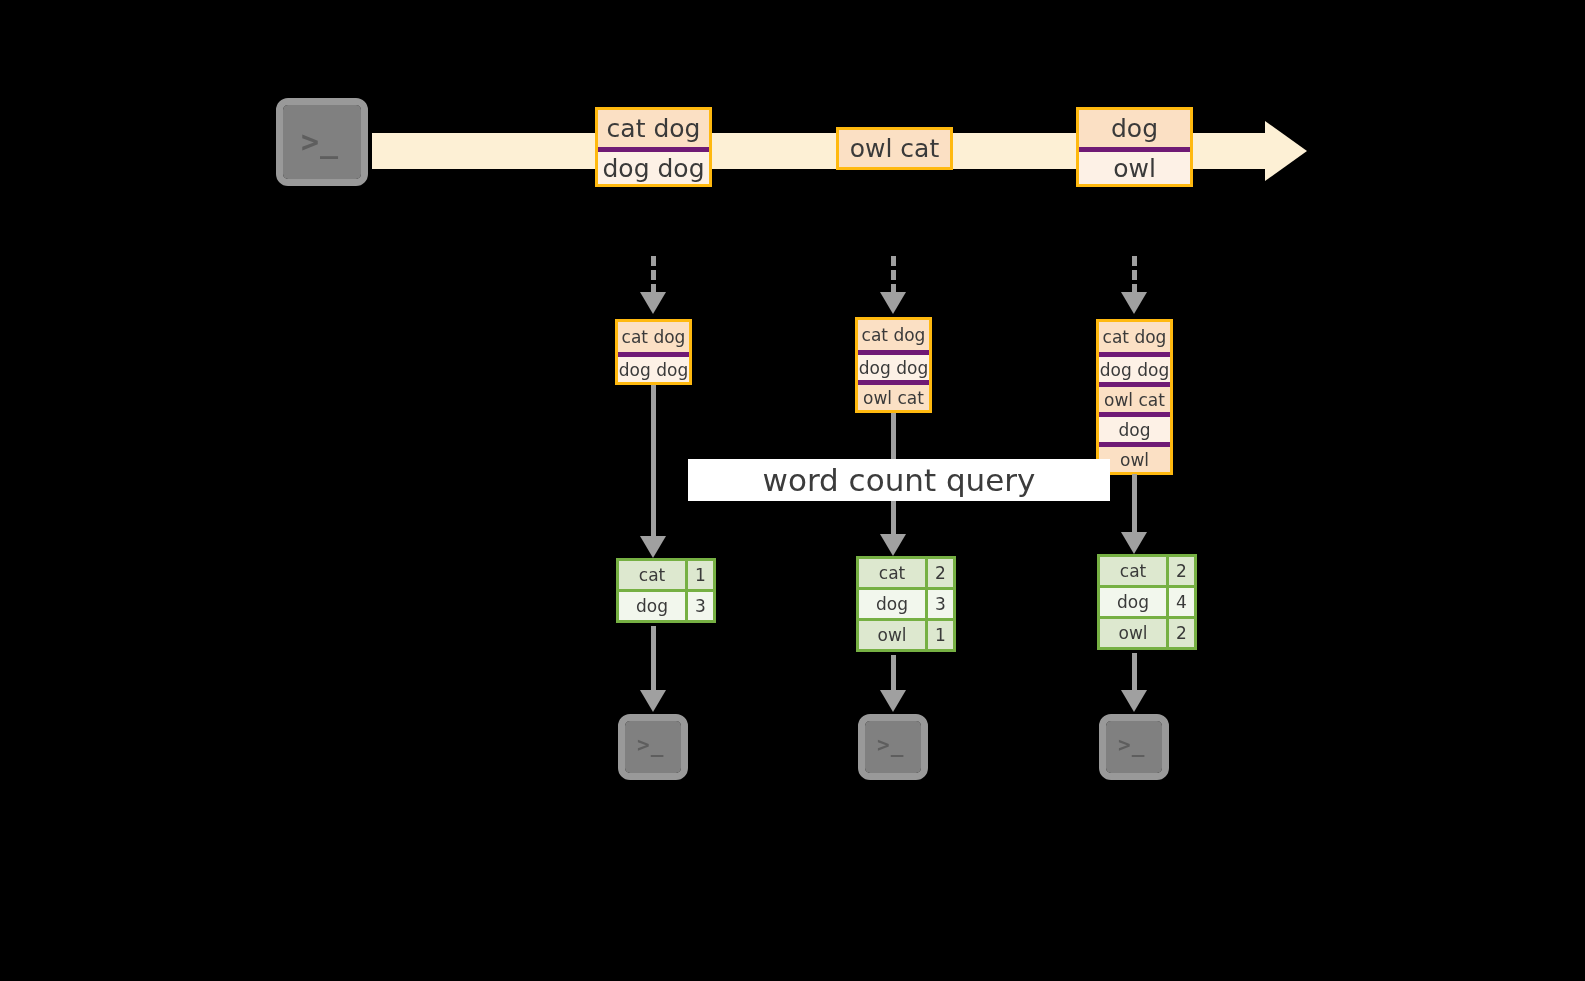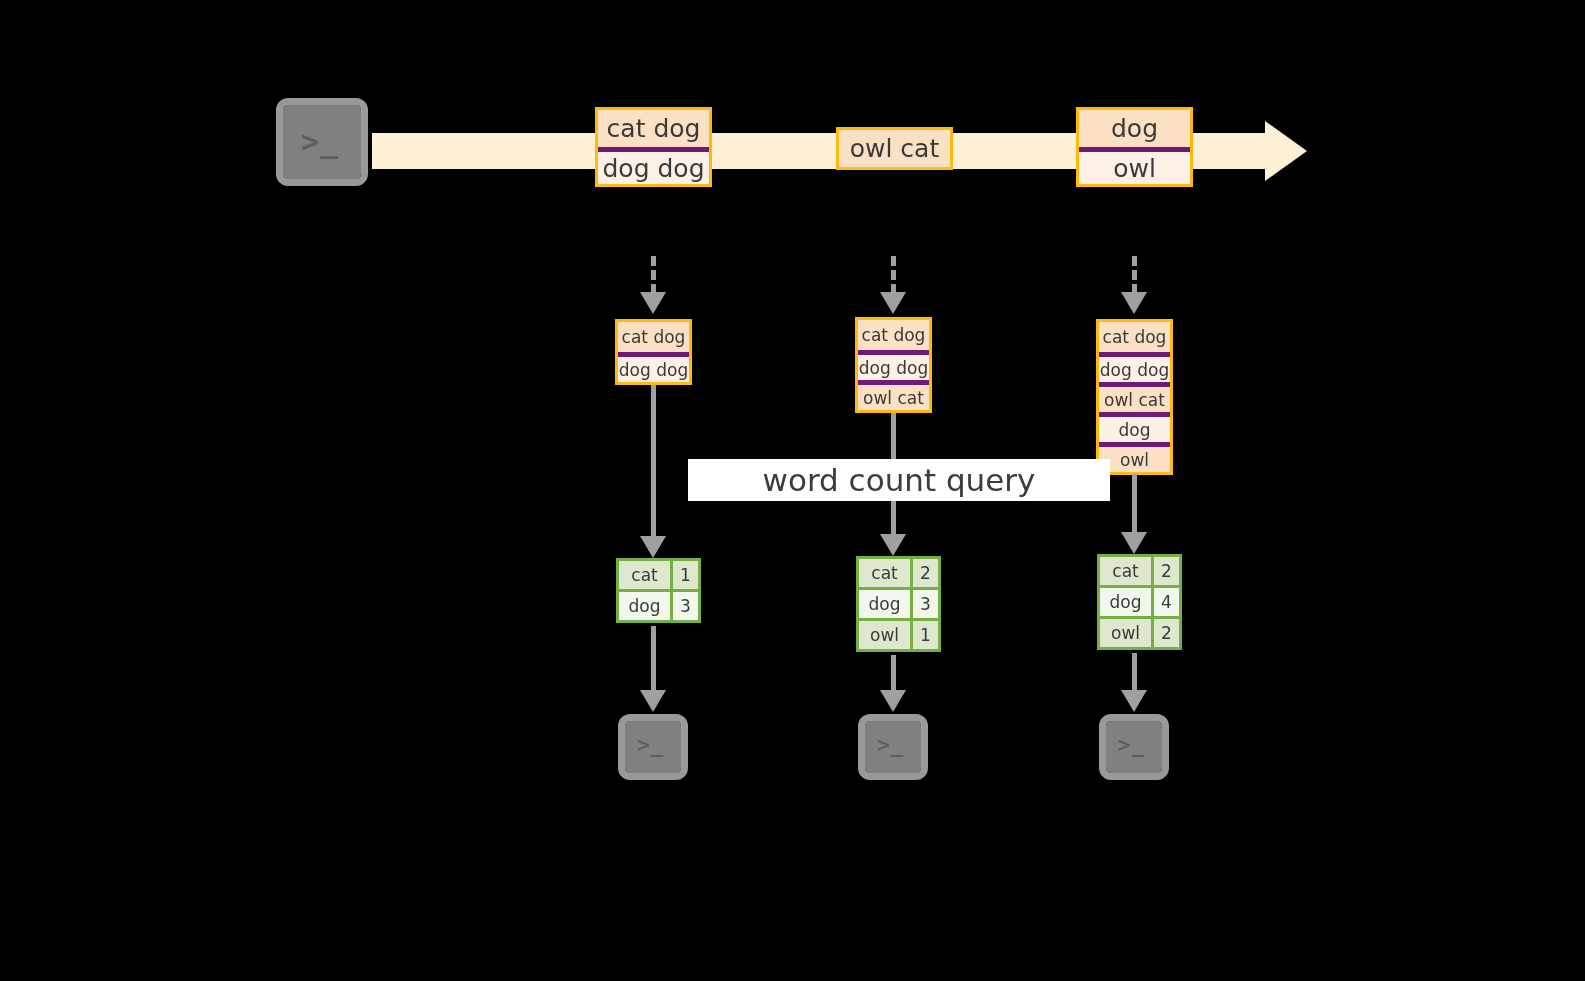--- a/index.html
+++ b/index.html
@@ -113,21 +113,21 @@
   .tbl-row + .tbl-row { border-top: 3px solid #76b043; }
   .tbl-cell {
     display: flex;
     align-items: center;
     justify-content: center;
     height: 28px;
     color: #3a3a3a;
     font-size: 17px;
     white-space: nowrap;
   }
-  .tbl-cell.k { width: 51px; }
+  .tbl-cell.k { width: 66px; }
   .tbl-cell.v { width: 28px; border-left: 3px solid #76b043; }
   .tbl-row.dark  .tbl-cell { background: #dde8cf; }
   .tbl-row.light .tbl-cell { background: #f2f7ed; }
 </style>
 </head>
 <body>
 
 <div id="stage">
 
   <div class="band" style="left:372px; top:133px; width:896px; height:36px;"></div>

